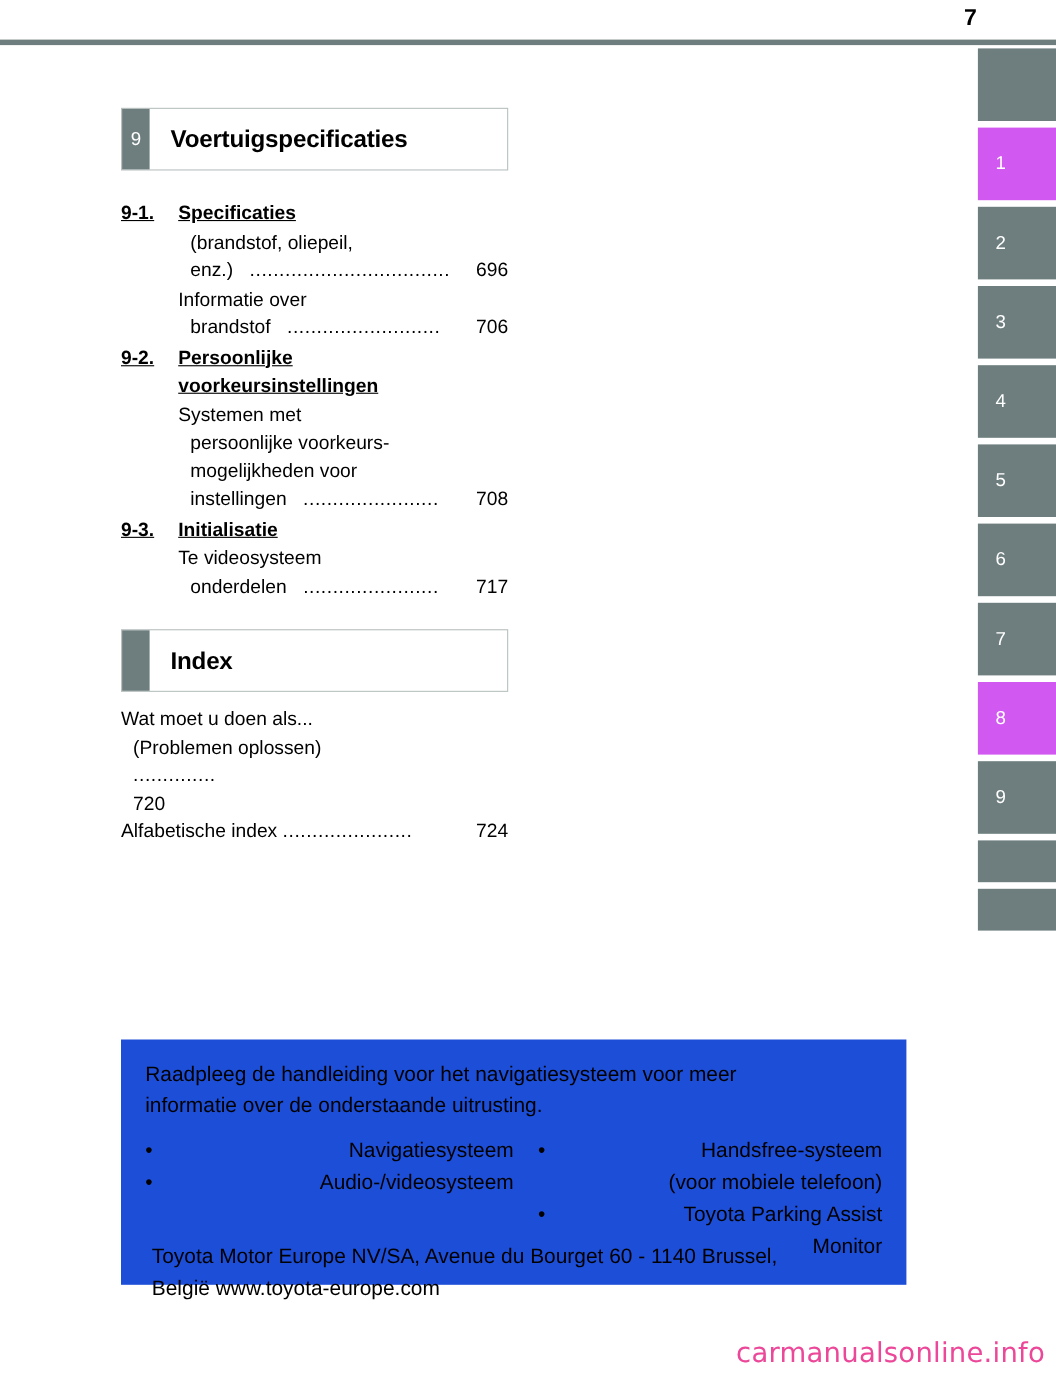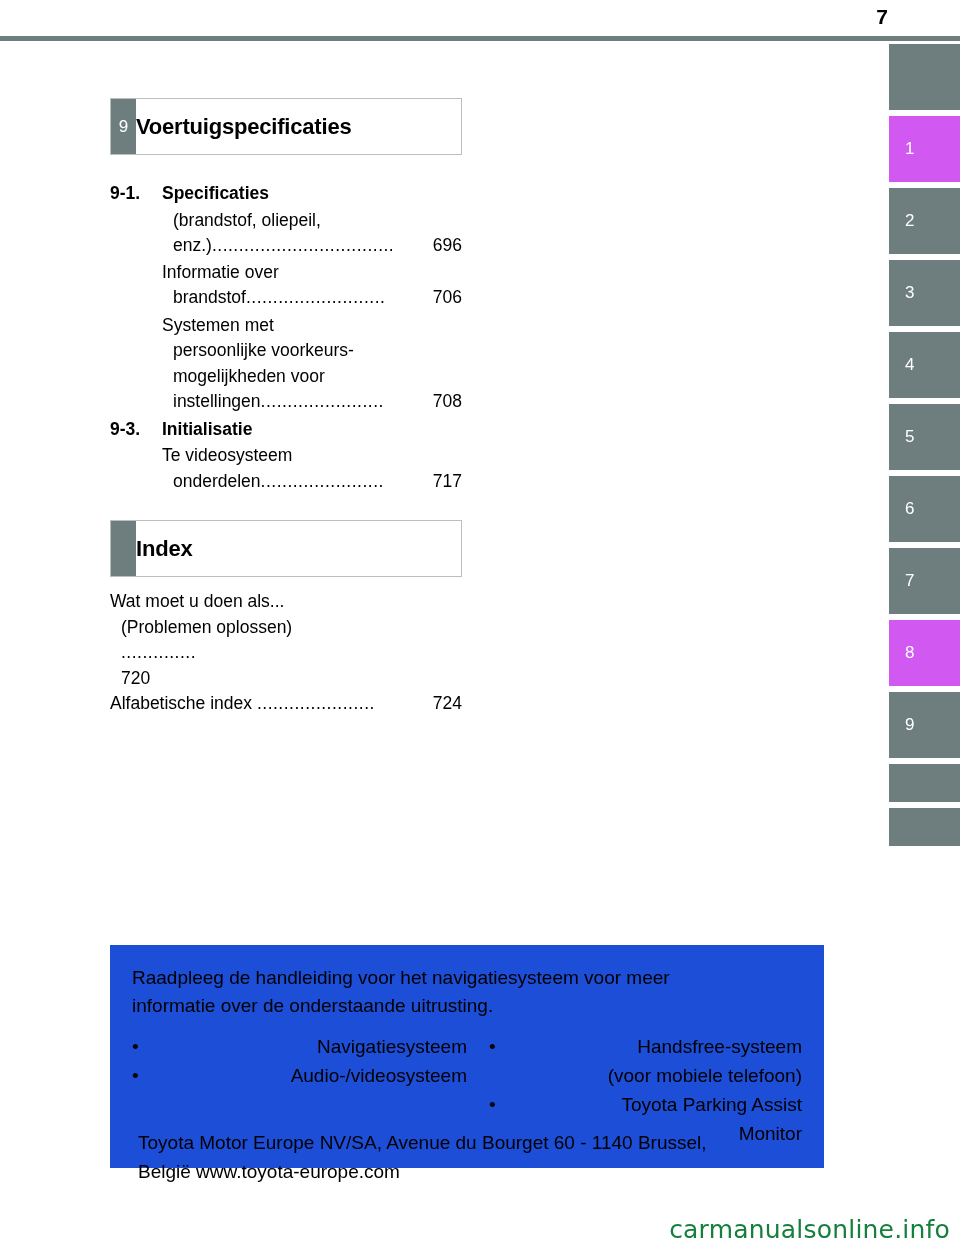--- a/index.html
+++ b/index.html
@@ -82,20 +82,21 @@
     font-size: 17px;
     display: flex;
     align-items: center;
     justify-content: center;
     flex: 0 0 25px;
   }
   .section-box .sec-title {
     flex: 1;
     display: flex;
     align-items: center;
+    padding-left: 19px;
     font-size: 22px;
     font-weight: bold;
     letter-spacing: -0.2px;
   }
   .section-box.index-box .tab-num {
     
   }
 
   
   .toc {
@@ -106,32 +107,34 @@
   }
   .toc-group { margin-bottom: 2px; }
   .toc-head {
     font-weight: bold;
     display: flex;
     margin-bottom: 1px;
   }
   .toc-head .num {
     width: 52px;
     flex: 0 0 52px;
-  }
-  .toc-head .lbl { flex: 1; }
+    text-decoration: underline;
+  }
+  .toc-head .lbl { flex: 1; text-decoration: underline; }
   .toc-entry {
     padding-left: 52px;
     margin-bottom: 1px;
   }
   .toc-entry .ln { display: block; }
   .toc-entry .ln.cont { padding-left: 11px; }
   .toc-entry .row {
     display: flex;
     align-items: baseline;
     padding-left: 11px;
+    gap: 15px;
   }
   .toc-entry .row .txt { white-space: pre; }
   .toc-entry .row .dots {
     flex: 1;
     overflow: hidden;
     white-space: nowrap;
     letter-spacing: 0.5px;
   }
   .toc-entry .row .pg { white-space: pre; }
 
@@ -190,21 +193,21 @@
     font-size: 19px;
     line-height: 29px;
   }
 
   
   .watermark {
     position: absolute;
     right: 10px;
     bottom: 6px;
     font-size: 25px;
-    color: #15803d;
+    color: #ec4899;
     letter-spacing: 0.2px;
     font-family: "DejaVu Sans", sans-serif;
   }
 </style>
 </head>
 <body>
 
 <div class="page-number">7</div>
 <div class="header-rule"></div>
 
@@ -272,20 +275,24 @@
         <div class="toc-entry">
           <span class="ln">Informatie over</span>
           <div class="row">
             <span class="txt">brandstof</span>
             <span class="dots">..........................</span>
             <span class="pg">706</span>
           </div>
         </div>
       </div>
       <div class="toc-group">
+        <div class="toc-head">
+          <span class="num">9-2.</span>
+          <span class="lbl">Persoonlijke<br>voorkeursinstellingen</span>
+        </div>
         <div class="toc-entry">
           <span class="ln">Systemen met</span>
           <span class="ln cont">persoonlijke voorkeurs-</span>
           <span class="ln cont">mogelijkheden voor</span>
           <div class="row">
             <span class="txt">instellingen</span>
             <span class="dots">.......................</span>
             <span class="pg">708</span>
           </div>
         </div>

